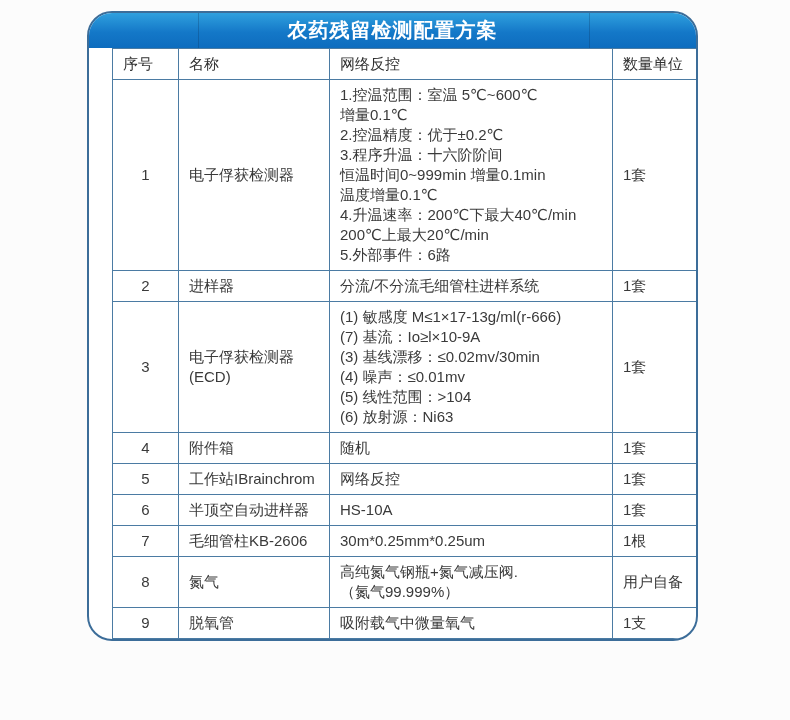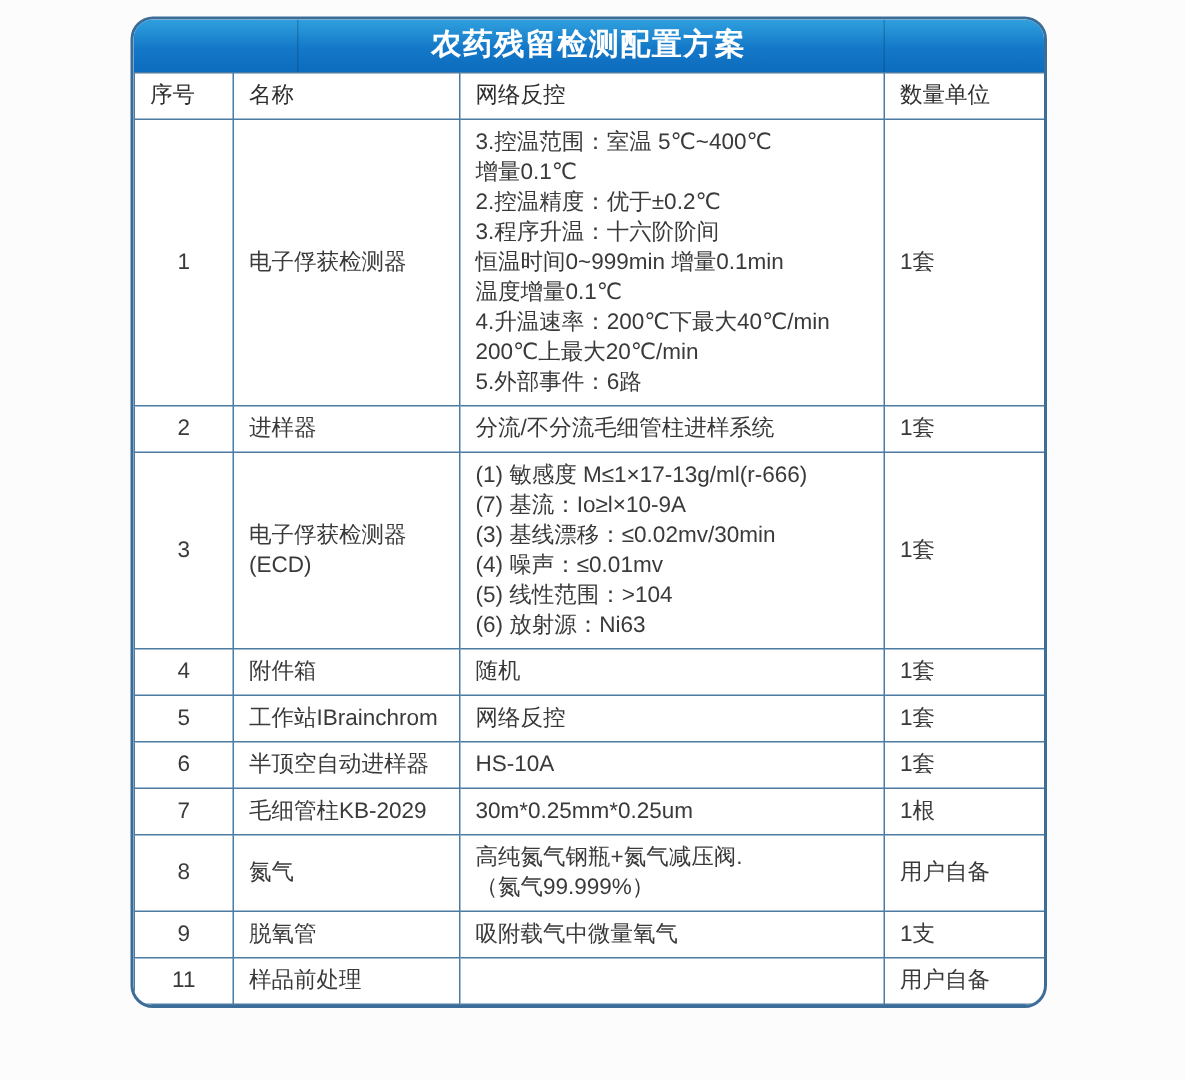--- a/index.html
+++ b/index.html
@@ -8,21 +8,21 @@
     background:#fcfcfc;
     font-family:"Liberation Sans","DejaVu Sans",sans-serif;
     color:#3a3a3a;
     -webkit-font-smoothing:antialiased;
   }
   .card{
     position:absolute;
     left:87px;top:11px;
     width:611px;
     border:2px solid #3c6d99;
-    border-radius:15px;
+    border-radius:25px;
     overflow:hidden;
     background:#ffffff;
     box-sizing:border-box;
   }
   .title-band{
     position:relative;
     height:35px;
     line-height:35px;
     text-align:center;
     background:linear-gradient(180deg,#2fa0de 0%,#1478c8 55%,#0d6cbe 100%);
@@ -35,20 +35,21 @@
     position:absolute;top:0;bottom:0;width:1px;
     background:rgba(10,50,90,0.28);
   }
   .title-divider.d1{left:109px;}
   .title-divider.d2{left:500px;}
   table{
     border-collapse:collapse;
     table-layout:fixed;
     width:607px;
     font-size:15px;
+    margin-left:23px;
   }
   col.c-no{width:66px;}
   col.c-name{width:151px;}
   col.c-spec{width:283px;}
   col.c-qty{width:107px;}
   th,td{
     border:1px solid #4b7ba3;
     padding:5px 6px 5px 10px;
     vertical-align:middle;
     font-weight:normal;
@@ -84,21 +85,21 @@
         <th>数量单位</th>
       </tr>
     </thead>
     <tbody>
         <tr>
           <td class="no-cell">1</td>
           <td>
             <div class="line">电子俘获检测器</div>
           </td>
           <td>
-            <div class="line">3.控温范围：室温 5℃~400℃</div>
+            <div class="line">1.控温范围：室温 5℃~600℃</div>
             <div class="line">增量0.1℃</div>
             <div class="line">2.控温精度：优于±0.2℃</div>
             <div class="line">3.程序升温：十六阶阶间</div>
             <div class="line">恒温时间0~999min 增量0.1min</div>
             <div class="line">温度增量0.1℃</div>
             <div class="line">4.升温速率：200℃下最大40℃/min</div>
             <div class="line">200℃上最大20℃/min</div>
             <div class="line">5.外部事件：6路</div>
           </td>
           <td>1套</td>
@@ -155,21 +156,21 @@
             <div class="line">半顶空自动进样器</div>
           </td>
           <td>
             <div class="line">HS-10A</div>
           </td>
           <td>1套</td>
         </tr>
         <tr>
           <td class="no-cell">7</td>
           <td>
-            <div class="line">毛细管柱KB-2029</div>
+            <div class="line">毛细管柱KB-2606</div>
           </td>
           <td>
             <div class="line">30m*0.25mm*0.25um</div>
           </td>
           <td>1根</td>
         </tr>
         <tr>
           <td class="no-cell">8</td>
           <td>
             <div class="line">氮气</div>
@@ -183,23 +184,15 @@
         <tr>
           <td class="no-cell">9</td>
           <td>
             <div class="line">脱氧管</div>
           </td>
           <td>
             <div class="line">吸附载气中微量氧气</div>
           </td>
           <td>1支</td>
         </tr>
-        <tr>
-          <td class="no-cell">11</td>
-          <td>
-            <div class="line">样品前处理</div>
-          </td>
-          <td></td>
-          <td>用户自备</td>
-        </tr>
       </tbody>
   </table>
 </div>
 
 </body></html>

